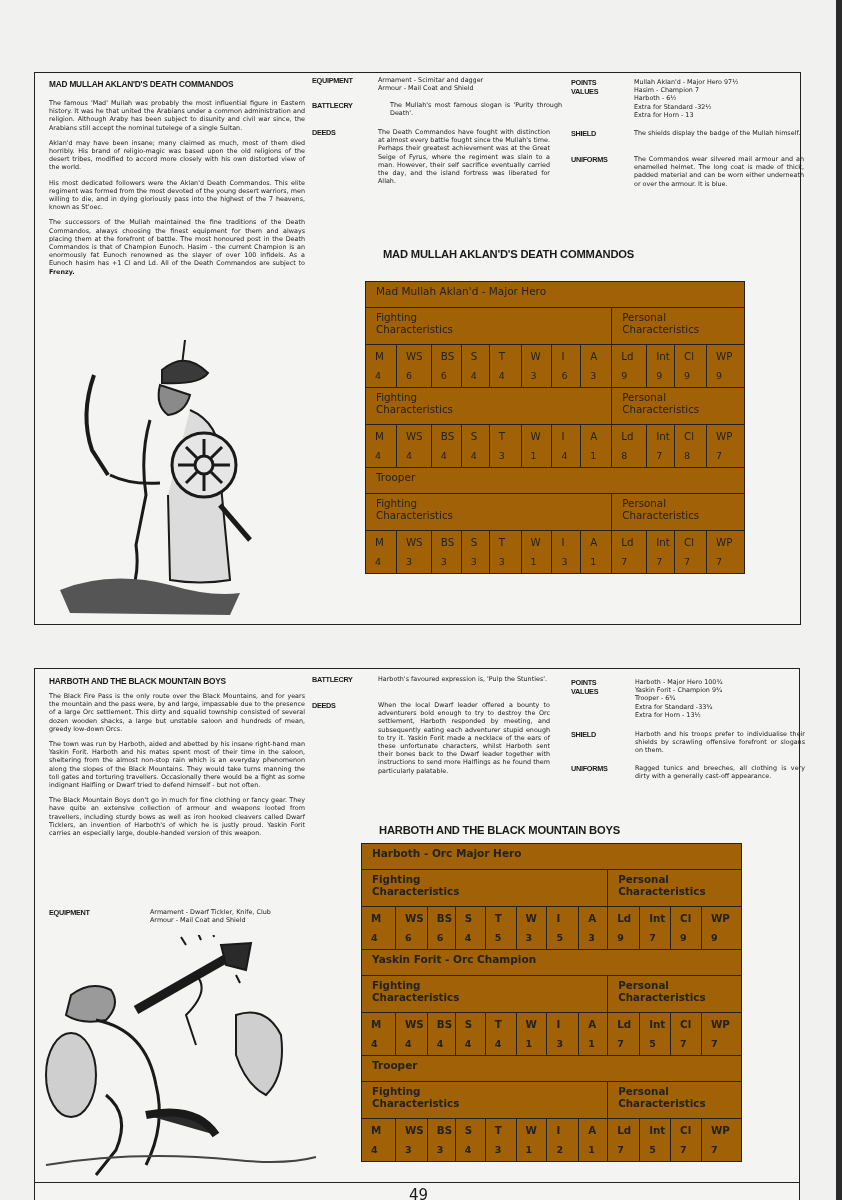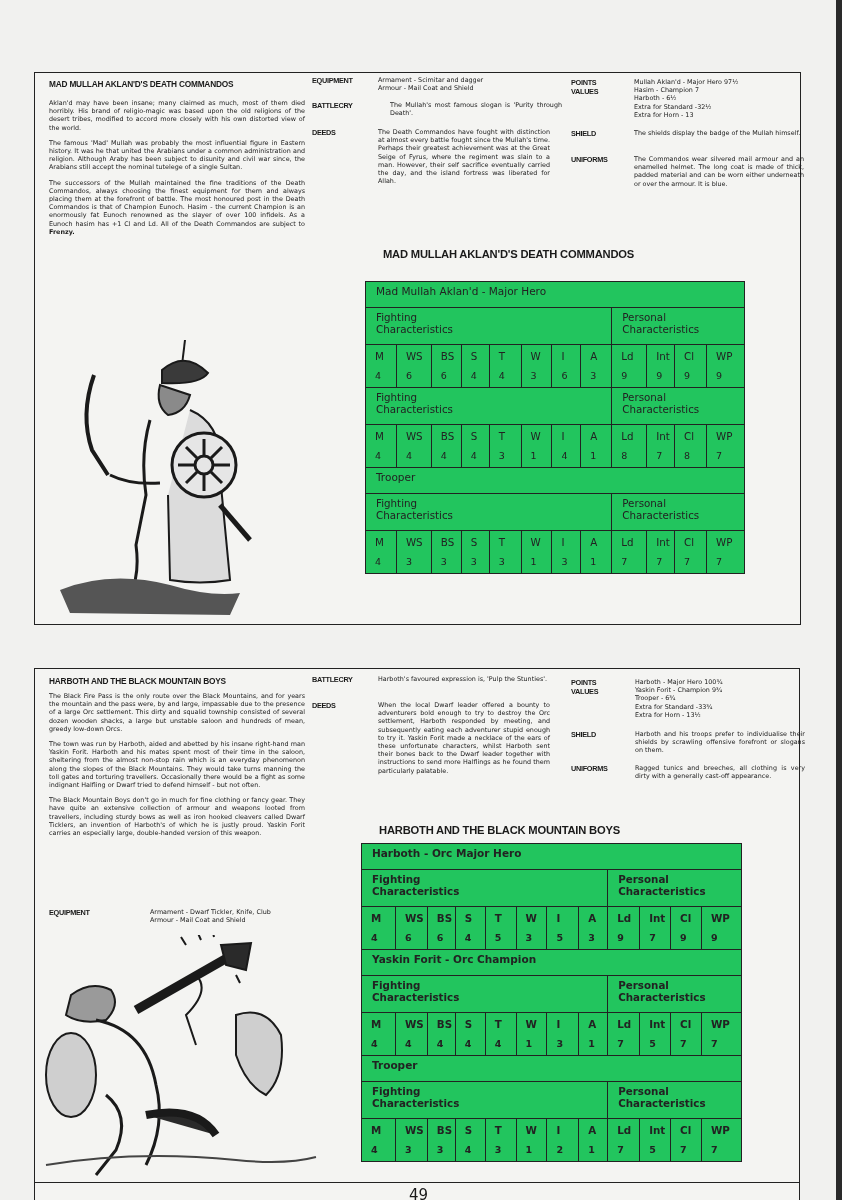--- a/index.html
+++ b/index.html
@@ -10,43 +10,44 @@
   #frame2{left:34px;top:668px;width:766px;height:532px;border-bottom:none;}
   .edge-shadow{position:absolute;right:0;top:0;width:6px;height:1200px;background:#2a2a2a;}
   .abs{position:absolute;padding-left:8px;}
   .sec-title{font-family:"Liberation Sans",sans-serif;font-size:8.3px;font-weight:bold;letter-spacing:-0.2px;}
   .body-text{font-size:6.4px;line-height:8.2px;text-align:justify;}
   .body-text p{margin:0 0 7px 0;}
   .lbl{font-family:"Liberation Sans",sans-serif;font-size:7.3px;font-weight:bold;letter-spacing:-0.3px;line-height:9px;}
   .val{font-size:6.4px;line-height:8.2px;text-align:justify;}
   .line{display:block;}
   .tbl-title{font-family:"Liberation Sans",sans-serif;font-size:11.2px;font-weight:bold;letter-spacing:-0.2px;}
-  table.stat{position:absolute;border-collapse:collapse;background:#22c55e;font-family:"DejaVu Sans",sans-serif;}
+  table.stat{position:absolute;border-collapse:collapse;background:#a16207;font-family:"DejaVu Sans",sans-serif;}
   table.stat td{border:1.4px solid #222;padding:0;vertical-align:top;font-size:10.3px;color:#222;}
   table.stat td.name{height:22px;padding:3px 0 0 10px;font-size:10.5px;}
   table.stat td.grp{height:33px;padding:3px 0 0 10px;line-height:12px;}
   table.stat td.stat{height:37px;padding:5px 0 0 9px;}
   .stat .h{display:block;height:20px;}
   .stat .v{display:block;font-size:9.5px;}
   .illo{position:absolute;}
   .page-num{position:absolute;left:409px;top:1186px;font-size:15px;}
   .rule{position:absolute;left:34px;right:42px;top:1182px;border-top:1.5px solid #222;}
 </style>
 </head>
 <body>
 
 <div class="edge-shadow"></div>
 
 <div class="frame" id="frame1"></div>
 
 <div class="abs sec-title" style="left:41px;top:79px;">MAD MULLAH AKLAN'D'S DEATH COMMANDOS</div>
 
 <div class="abs body-text" style="left:41px;top:99px;width:256px;">
+  <p>The famous 'Mad' Mullah was probably the most influential figure in Eastern history. It was he that united the Arabians under a common administration and religion. Although Araby has been subject to disunity and civil war since, the Arabians still accept the nominal tutelege of a single Sultan.</p>
   <p>Aklan'd may have been insane; many claimed as much, most of them died horribly. His brand of religio-magic was based upon the old religions of the desert tribes, modified to accord more closely with his own distorted view of the world.</p>
-  <p>The famous 'Mad' Mullah was probably the most influential figure in Eastern history. It was he that united the Arabians under a common administration and religion. Although Araby has been subject to disunity and civil war since, the Arabians still accept the nominal tutelege of a single Sultan.</p>
+  <p>His most dedicated followers were the Aklan'd Death Commandos. This elite regiment was formed from the most devoted of the young desert warriors, men willing to die, and in dying gloriously pass into the highest of the 7 heavens, known as St'oec.</p>
   <p><span>The successors of the Mullah maintained the fine traditions of the Death Commandos, always choosing the finest equipment for them and always placing them at the forefront of battle. The most honoured post in the Death Commandos is that of Champion Eunoch. Hasim - the current Champion is an enormously fat Eunoch renowned as the slayer of over 100 infidels. As a Eunoch hasim has +1 Cl and Ld. All of the Death Commandos are subject to</span> <b>Frenzy.</b></p>
 </div>
 
 <div class="abs lbl" style="left:304px;top:76px;">EQUIPMENT</div>
 <div class="abs val" style="left:370px;top:76px;width:172px;">
   <span class="line">Armament - Scimitar and dagger</span>
   <span class="line">Armour - Mail Coat and Shield</span>
 </div>
 <div class="abs lbl" style="left:304px;top:101px;">BATTLECRY</div>
 <div class="abs val" style="left:370px;top:101px;width:172px;margin-left:12px;">The Mullah's most famous slogan is 'Purity through Death'.</div>

